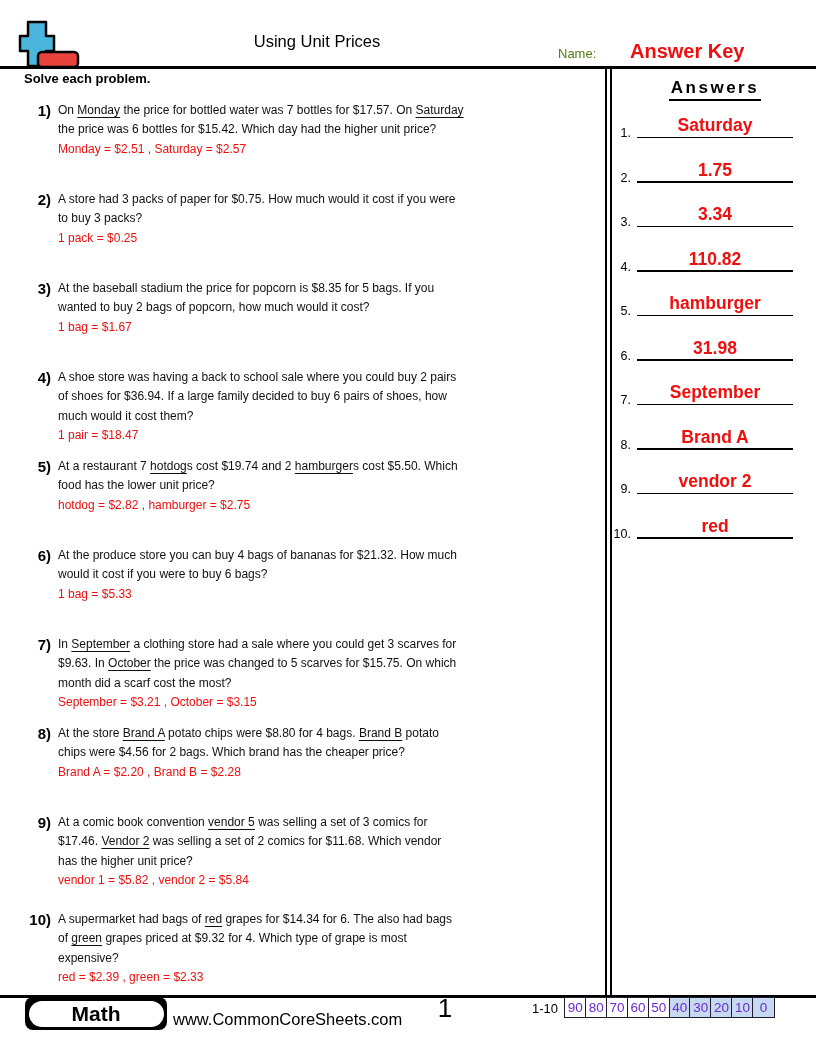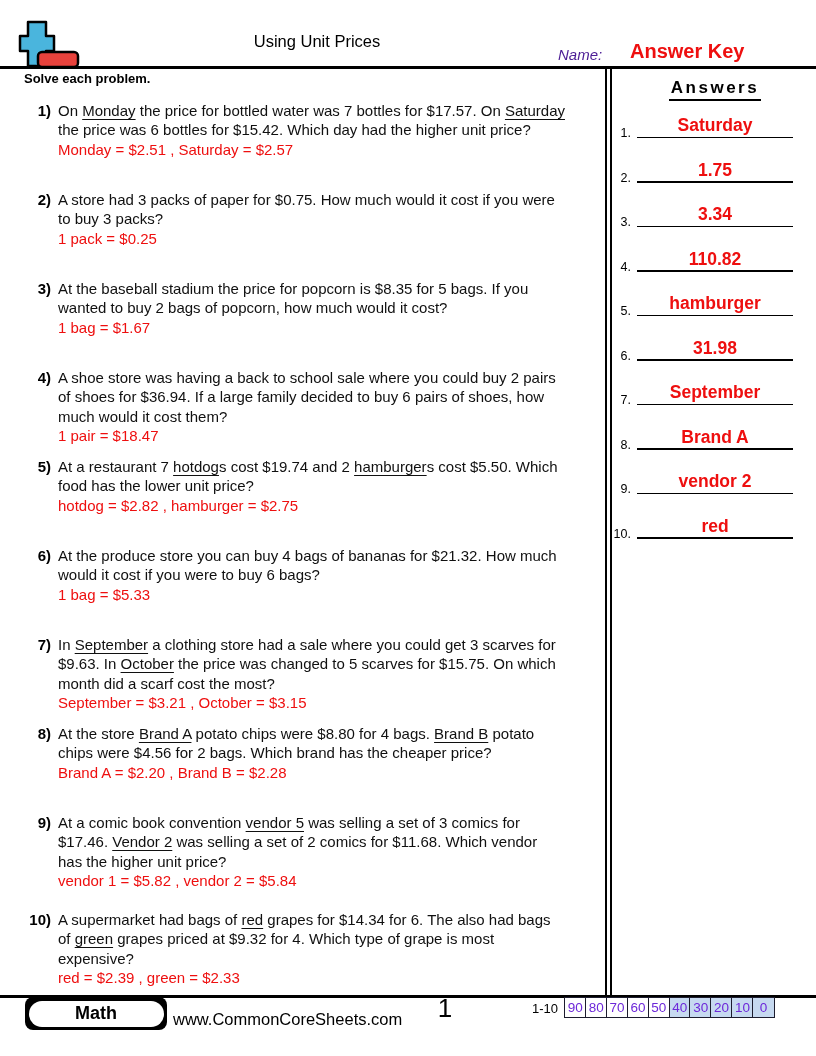--- a/index.html
+++ b/index.html
@@ -11,50 +11,50 @@
   .hline { position:absolute; left:0; width:816px; height:2.5px; background:#000; }
   #header-line { top:66px; }
   #footer-line { top:995px; }
   .vline { position:absolute; top:66px; height:929px; width:2px; background:#000; }
   #vline1 { left:605px; } #vline2 { left:610px; }
 
   #logo { position:absolute; left:16px; top:18px; }
 
   #page-title { position:absolute; left:147px; top:32px; width:340px; text-align:center;
     font-size:16.5px; color:#000; }
-  #name-label { position:absolute; left:558px; top:46px; font-size:15px; color:#4c1d95;font-style:italic; }
+  #name-label { position:absolute; left:558px; top:46px; font-size:13px; color:#4d7c0f; }
   #answer-key { position:absolute; left:630px; top:40px; font-size:20px; font-weight:bold;
     color:var(--red); }
   #instructions { position:absolute; left:24px; top:71px; font-size:13px; font-weight:bold; color:#000; }
 
   
   .problem { position:absolute; left:22px; width:580px; display:flex; }
   .problem-num { flex:none; width:29px; text-align:right; padding-right:7px;
     font-weight:bold; font-size:15px; line-height:19.4px; color:#000; }
-  .problem-body { font-size:15px; line-height:19.4px; white-space:nowrap; }
+  .problem-body { font-size:12px; line-height:19.4px; white-space:nowrap; }
   .qline u { text-decoration:underline; text-underline-offset:2.5px; }
   .problem-answer { color:var(--red); }
 
   
   #answers-title-wrap { position:absolute; left:637px; top:70px; width:156px; text-align:center; }
   #answers-title { display:inline-block; font-size:17px; font-weight:bold; letter-spacing:2.5px;
     color:#000; border-bottom:2px solid #000; padding:8px 2px 1px 2px; }
   .answer-item { position:absolute; left:607px; width:188px; height:26px; }
   .ans-num { position:absolute; left:0; bottom:-2px; width:24px; text-align:right;
     font-size:12.5px; color:#000; }
   .ans-line { position:absolute; left:30px; bottom:0; width:156px; height:1.5px; background:#000; }
   .ans-value { position:absolute; left:30px; bottom:2px; width:156px; text-align:center;
     font-size:17.5px; font-weight:bold; color:var(--red); white-space:nowrap; }
 
   
   #subject-badge { position:absolute; left:25px; top:997px; width:142px; height:33px;
     background:#000; border-radius:8px; }
   #subject-pill { position:absolute; left:3.5px; top:3.5px; right:3.5px; bottom:3.5px;
     background:#fff; border-radius:13px; display:flex; align-items:center; justify-content:center;
-    font-size:18px; font-weight:bold; color:#000; }
+    font-size:21px; font-weight:bold; color:#000; }
   #website { position:absolute; left:173px; top:1010px; font-size:16.5px; color:#000; }
   #page-number { position:absolute; left:400px; top:993px; width:90px; text-align:center;
     font-size:26px; color:#000; }
   #score-label { position:absolute; left:520px; top:1001px; width:38px; text-align:right;
     font-size:13px; color:#000; }
   #score-grid { position:absolute; left:564px; top:997px; display:flex; }
   .score-cell { width:20.5px; height:19px; border:1.6px solid #1c1c2e; background:#fff;
     font-size:13.5px; line-height:19px; text-align:center; color:#6d28d9; }
   .score-cell + .score-cell { margin-left:-1.6px; }
   .score-cell.shaded { background:var(--shade); }

